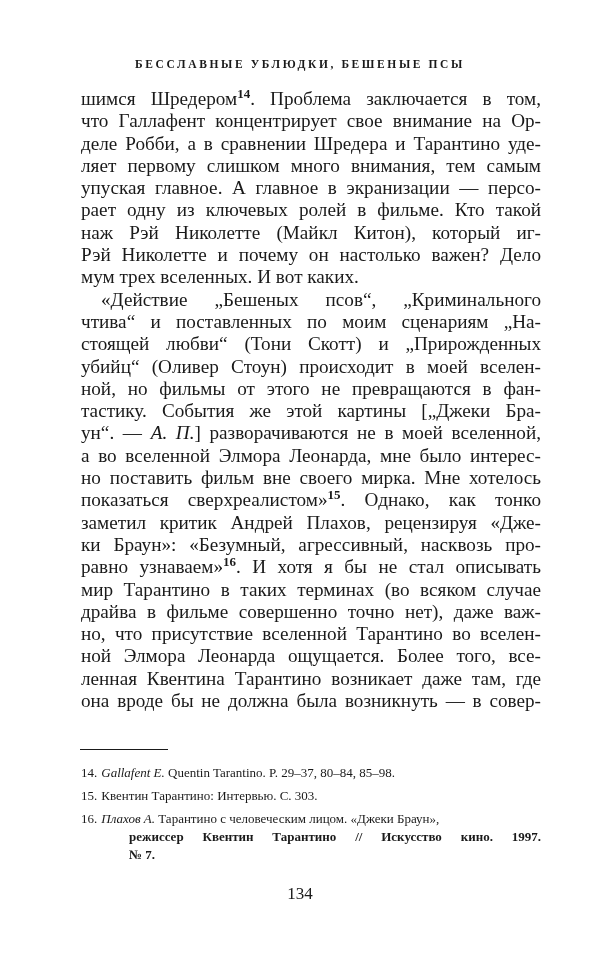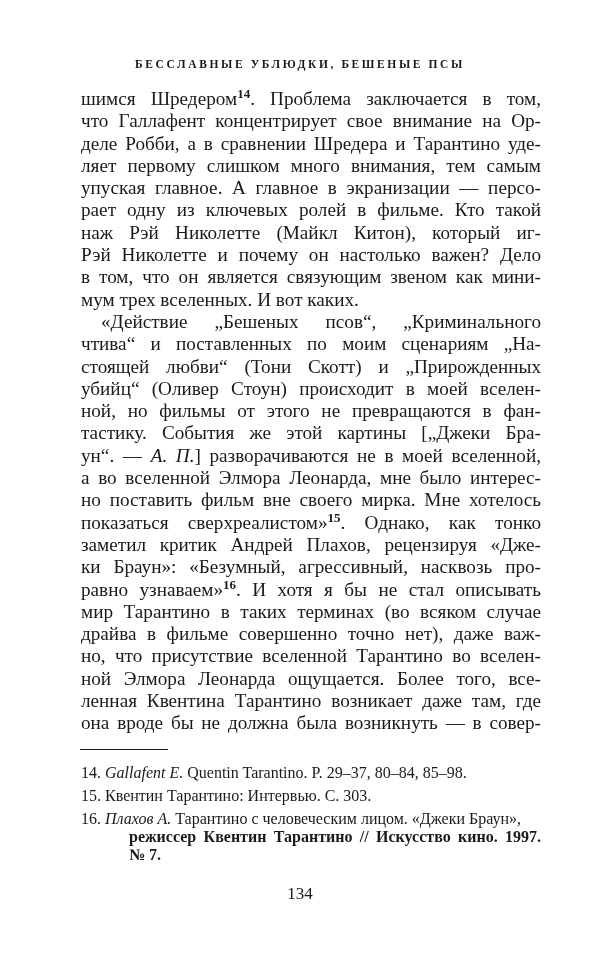--- a/index.html
+++ b/index.html
@@ -59,21 +59,21 @@
       left: 80px;
       width: 88px;
       height: 0;
       border-top: 1.3px solid #1a1a1a;
     }
     .footnotes {
       position: absolute;
       top: 764px;
       left: 81px;
       width: 460px;
-      font-size: 16px;
+      font-size: 13px;
       line-height: 18px;
     }
     .fn {
       display: block;
       margin-bottom: 5px;
     }
     .fn .fn-line {
       display: block;
       white-space: nowrap;
     }
@@ -107,21 +107,20 @@
 
 <div class="body-text">
   <span class="line"><span>шимся Шредером</span><sup>14</sup><span>. Проблема заключается в том,</span></span>
   <span class="line">что Галлафент концентрирует свое внимание на Ор-</span>
   <span class="line">деле Робби, а в сравнении Шредера и Тарантино уде-</span>
   <span class="line">ляет первому слишком много внимания, тем самым</span>
   <span class="line">упуская главное. А главное в экранизации — персо-</span>
   <span class="line">рает одну из ключевых ролей в фильме. Кто такой</span>
   <span class="line">наж Рэй Николетте (Майкл Китон), который иг-</span>
   <span class="line">Рэй Николетте и почему он настолько важен? Дело</span>
-  <span class="line">в том, что он является связующим звеном как мини-</span>
   <span class="line last">мум трех вселенных. И вот каких.</span>
   <span class="line indent">«Действие „Бешеных псов“, „Криминального</span>
   <span class="line">чтива“ и поставленных по моим сценариям „На-</span>
   <span class="line">стоящей любви“ (Тони Скотт) и „Прирожденных</span>
   <span class="line">убийц“ (Оливер Стоун) происходит в моей вселен-</span>
   <span class="line">ной, но фильмы от этого не превращаются в фан-</span>
   <span class="line">тастику. События же этой картины [„Джеки Бра-</span>
   <span class="line"><span>ун“. — </span><span class="italic">А. П.</span><span>] разворачиваются не в моей вселенной,</span></span>
   <span class="line">а во вселенной Элмора Леонарда, мне было интерес-</span>
   <span class="line">но поставить фильм вне своего мирка. Мне хотелось</span>

